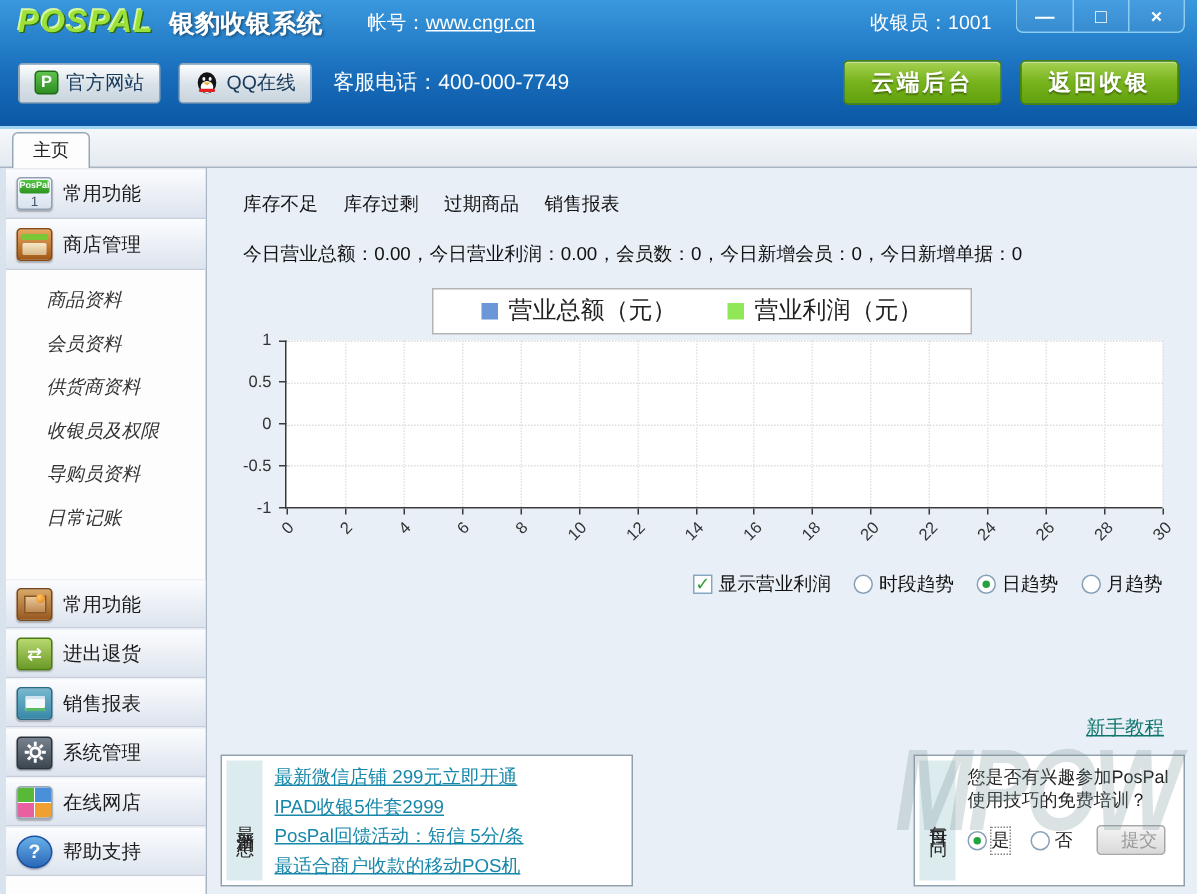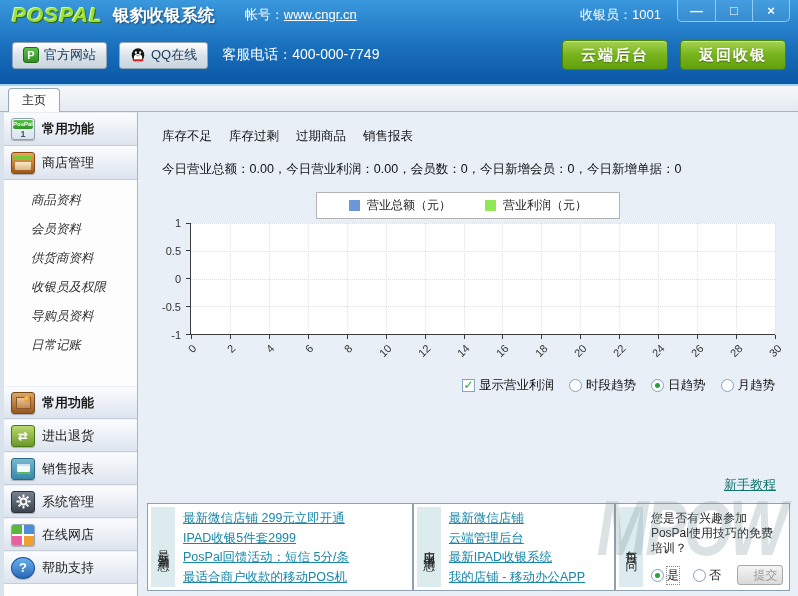--- a/index.html
+++ b/index.html
@@ -39,21 +39,21 @@
   .tabbar { position:relative; height:26px; background:linear-gradient(#f5f8fb,#e4eaf0); border-bottom:1px solid #a8b4c2; }
   .tab { position:absolute; left:8px; bottom:-1px; height:24px; padding:0 13px; background:#fdfdfe;
          border:1px solid #97a8ba; border-bottom:none; border-radius:4px 4px 0 0;
          font-size:12px; color:#222; line-height:23px; cursor:pointer; }
 
   
   .content { display:flex; height:484px; background:#d9e3ee; padding-left:4px; }
   .sidebar { width:134px; background:#fdfdfe; border-right:1px solid #aab6c4; display:flex; flex-direction:column; }
   .side-group { height:34px; display:flex; align-items:center; gap:7px; padding-left:7px;
                 background:linear-gradient(#fbfcfe,#dde4ee); border-bottom:1px solid #c6cedb; cursor:pointer; }
-  .side-group:first-child { border-top:1px solid #e6ebf2;font-weight:bold; }
+  .side-group:first-child { border-top:1px solid #e6ebf2; }
   .side-group .lbl { font-size:13px; color:#1c1c1c; }
   .submenu { padding:6px 0 0 0;font-style:italic; }
   .sub-item { height:29px; line-height:29px; padding-left:27px; font-size:12.5px; color:#333; cursor:pointer; }
   .side-spacer { flex:1; }
   .side-bottom .side-group { height:33px; border-top:1px solid #eef1f6; }
   .side-pad { height:12px; }
 
   .icon { width:24px; height:22px; border-radius:3px; flex:0 0 auto; position:relative;
           display:flex; align-items:center; justify-content:center; box-shadow:0 1px 1px rgba(0,0,0,.25); }
   .ic-pospal { background:linear-gradient(#f8fbff,#d8e2ee); border:1px solid #90a0b0; }
@@ -83,21 +83,21 @@
              color:#fff; font-weight:bold; font-size:13px; }
   .ic-help::before { content:"?"; }
 
   
   .main { flex:1; position:relative; background:#e9eff7; padding:16px 10px 0 10px; }
   .alerts { display:flex; gap:17px; margin-left:14px; font-size:12.5px; color:#111; }
   .alerts span { cursor:pointer; }
   .stats { margin:16px 0 0 14px; font-size:12.5px; color:#111; }
 
   .legend { margin:14px auto 4px; width:fit-content; display:flex; gap:34px; align-items:center;
-            background:#fff; border:1px solid #b4b4b4; padding:4px 32px; font-size:12px; color:#222; }
+            background:#fff; border:1px solid #b4b4b4; padding:4px 32px; font-size:16px; color:#222; }
   .legend .litem { display:flex; align-items:center; gap:7px; }
   .legend .swatch { width:11px; height:11px; display:inline-block; }
 
   .plot-row { display:flex; margin-right:13px; margin-top:2px; }
   .ylab { width:42px; position:relative; }
   .ytick { position:absolute; right:9px; transform:translateY(-50%); font-size:11px; color:#333; }
   .plot { flex:1; position:relative; background:#fff; border-left:1px solid #3a3a3a; border-bottom:1px solid #3a3a3a; height:112px; }
   .hgrid { position:absolute; left:0; right:0; height:0; border-top:1px dotted #e2dcdc; }
   .vgrid { position:absolute; top:0; bottom:0; width:0; border-left:1px dotted #e6e0e0; }
   .ytickmark { position:absolute; left:-5px; width:5px; height:1px; background:#3a3a3a; }
@@ -408,29 +408,20 @@
       <div class="news-row">
         <div class="news-box b1">
           <div class="vstrip">最新消息</div>
           <div class="news-links">
             <a>最新微信店铺 299元立即开通</a>
             <a>IPAD收银5件套2999</a>
             <a>PosPal回馈活动：短信 5分/条</a>
             <a>最适合商户收款的移动POS机</a>
           </div>
         </div>
-        <div class="news-box b2">
-          <div class="vstrip">应用消息</div>
-          <div class="news-links">
-            <a>最新微信店铺</a>
-            <a>云端管理后台</a>
-            <a>最新IPAD收银系统</a>
-            <a>我的店铺 - 移动办公APP</a>
-          </div>
-        </div>
         <div class="news-box b3">
           <div class="vstrip">每日一问</div>
           <div class="dq">
             <div class="question">您是否有兴趣参加PosPal使用技巧的免费培训？</div>
             <div class="dq-opts">
               <span class="dq-opt focused">
                 <span class="radio on">
                     <span class="dot"></span>
                   </span>
                 <span class="olabel">是</span>

